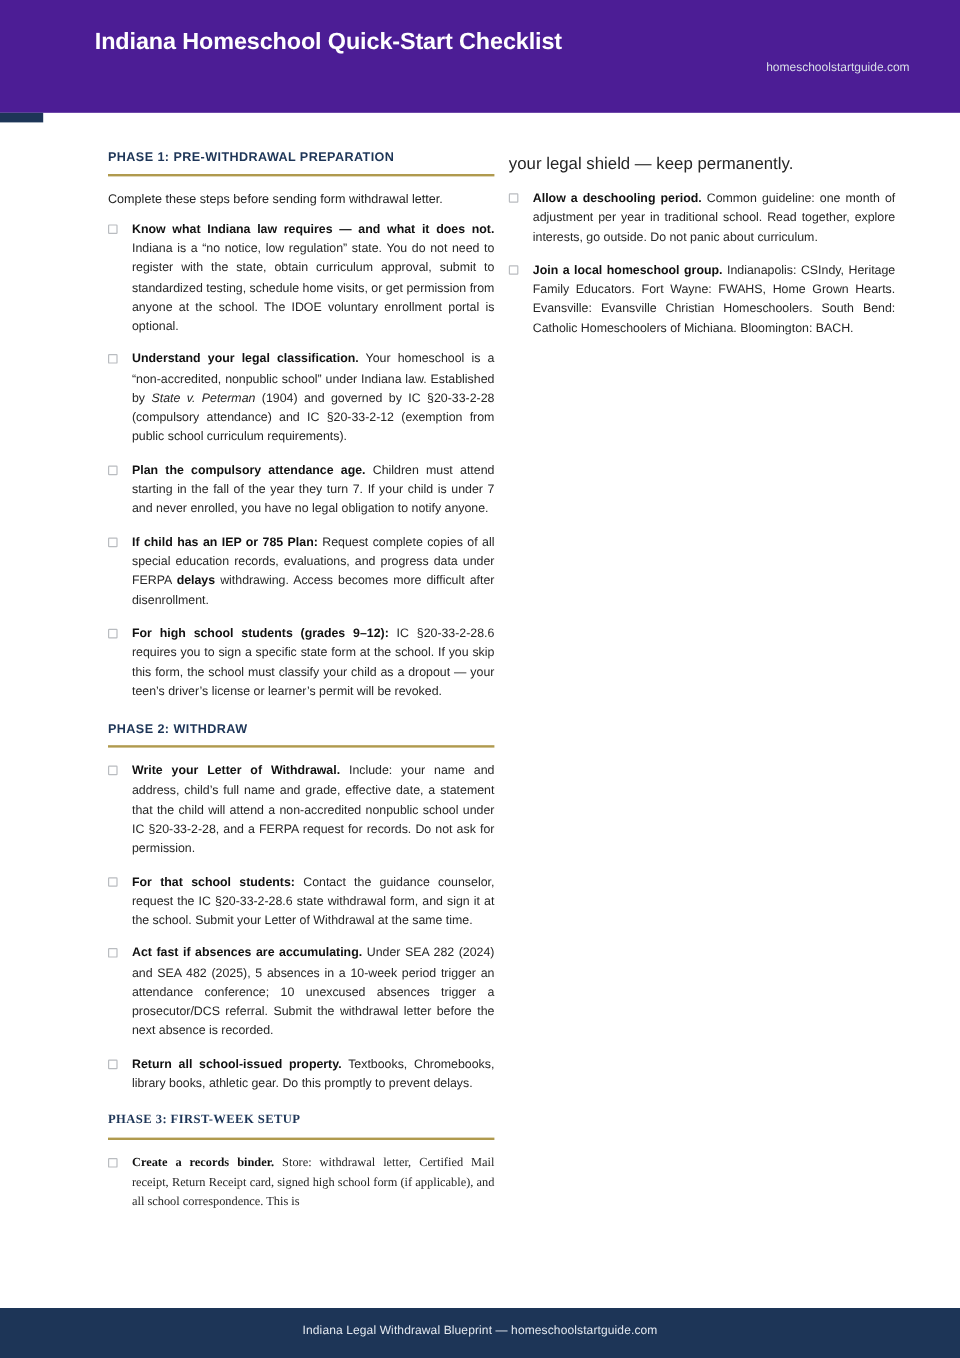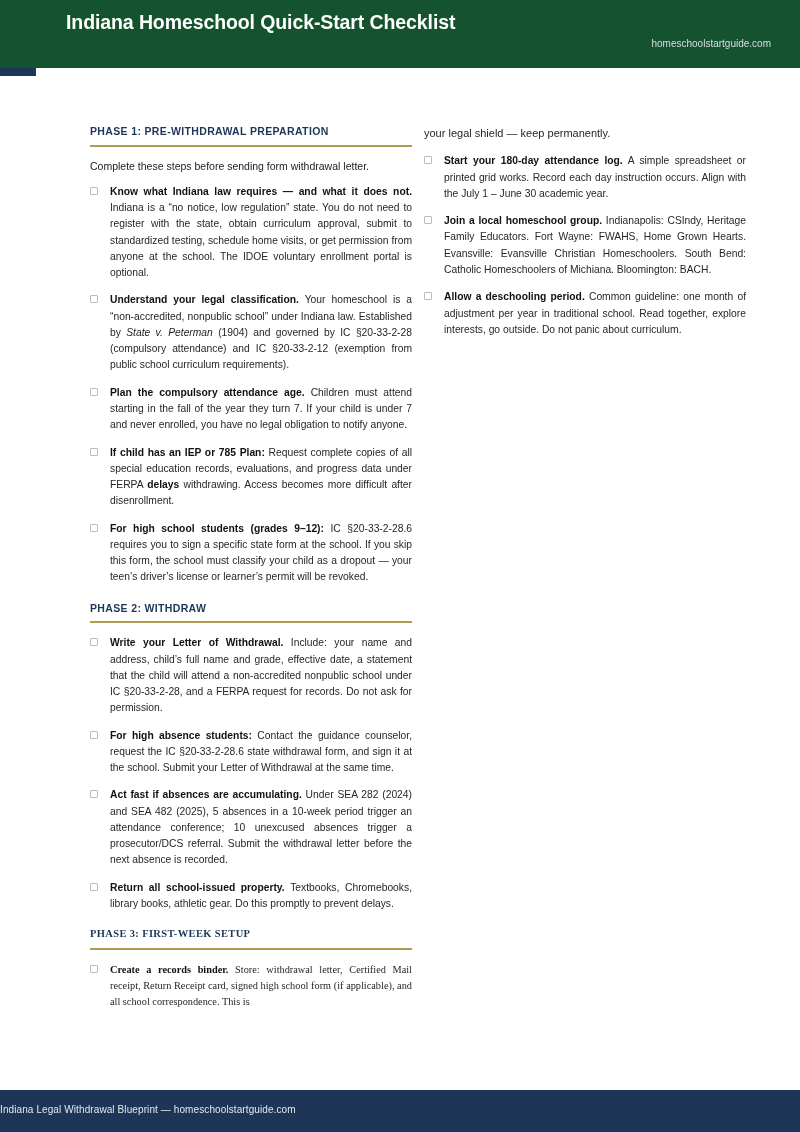--- a/index.html
+++ b/index.html
@@ -12,24 +12,24 @@
     width: 800px;
     height: 1132px;
     font-family: "Liberation Sans", sans-serif;
     color: #1c1c1c;
     position: relative;
     overflow: hidden;
   }
 
   
   .header {
-    background: #14532d;
+    background: #4c1d95;
     height: 62px;
     position: relative;
-    padding: 3px;
+    padding: 16px;
   }
   .header-inner {
     position: relative;
     height: 100%;
     padding-left: 63px;
     padding-right: 26px;
     box-sizing: border-box;
   }
   .header-title {
     position: absolute;
@@ -134,41 +134,42 @@
     border-radius: 1px;
   }
   .item b, .lead {
     font-weight: bold;
     color: #111111;
   }
   .item i { font-style: italic; }
 
   
   .contin {
-    font-size: 11px;
+    font-size: 14px;
     line-height: 1.58;
     color: #262626;
     margin: 0 0 11px 0;
     text-align: justify;
   }
 
   
   .footer {
     position: absolute;
     left: 0;
     right: 0;
     bottom: 0;
     height: 42px;
     background: #1d3557;
   }
   .footer-text {
     position: absolute;
     left: 0;
     right: 0;
     top: 14px;
+    text-align: center;
     font-size: 10px;
     color: #e3e8ef;
     letter-spacing: 0.1px;
   }
 </style>
 </head>
 <body>
 
 <div class="header">
   <div class="header-inner">
@@ -218,21 +219,21 @@
       <div class="phase-rule"></div>
 
       <div class="item">
         <span class="checkbox"></span>
         <b>Write your Letter of Withdrawal.</b><span> Include: your name and address, child’s full name and grade, effective date, a statement that the child will attend a non-accredited nonpublic school under IC §20-33-2-28, and a FERPA request for records. Do not ask for permission.</span>
       </div>
 
 
       <div class="item">
         <span class="checkbox"></span>
-        <b>For high absence students:</b><span> Contact the guidance counselor, request the IC §20-33-2-28.6 state withdrawal form, and sign it at the school.  Submit your Letter of Withdrawal at the same time.</span>
+        <b>For that school students:</b><span> Contact the guidance counselor, request the IC §20-33-2-28.6 state withdrawal form, and sign it at the school.  Submit your Letter of Withdrawal at the same time.</span>
       </div>
 
       <div class="item">
         <span class="checkbox"></span>
         <b>Act fast if absences are accumulating.</b><span>  Under SEA 282 (2024) and SEA 482 (2025), 5 absences in a 10-week period trigger an attendance conference; 10 unexcused absences trigger a prosecutor/DCS referral.  Submit the withdrawal letter before the next absence is recorded.</span>
       </div>
 
       <div class="item">
         <span class="checkbox"></span>
         <b>Return all school-issued property.</b><span> Textbooks, Chromebooks, library books, athletic gear. Do this promptly to prevent delays.</span>
@@ -247,32 +248,28 @@
         <span class="checkbox"></span>
         <b>Create a records binder.</b><span> Store:  withdrawal letter, Certified Mail receipt, Return Receipt card, signed high school form (if applicable), and all school correspondence.  This is</span>
       </div>
     </div>
   </div>
 
   <div class="col col-right">
 
     <p class="contin">your legal shield — keep permanently.</p>
 
+
     <div class="item">
       <span class="checkbox"></span>
-      <b>Start your 180-day attendance log.</b><span> A simple spreadsheet or printed grid works.  Record each day instruction occurs. Align with the July 1 – June 30 academic year.</span>
+      <b>Allow a deschooling period.</b><span> Common guideline: one month of adjustment per year in traditional school.  Read together, explore interests, go outside. Do not panic about curriculum.</span>
     </div>
 
     <div class="item">
       <span class="checkbox"></span>
       <b>Join a local homeschool group.</b><span> Indianapolis: CSIndy, Heritage Family Educators.  Fort Wayne: FWAHS, Home Grown Hearts.  Evansville: Evansville Christian Homeschoolers.  South Bend: Catholic Homeschoolers of Michiana. Bloomington: BACH.</span>
     </div>
-
-    <div class="item">
-      <span class="checkbox"></span>
-      <b>Allow a deschooling period.</b><span> Common guideline: one month of adjustment per year in traditional school.  Read together, explore interests, go outside. Do not panic about curriculum.</span>
-    </div>
   </div>
 </div>
 
 <div class="footer">
   <div class="footer-text">Indiana Legal Withdrawal Blueprint — homeschoolstartguide.com</div>
 </div>
 
 </body></html>

